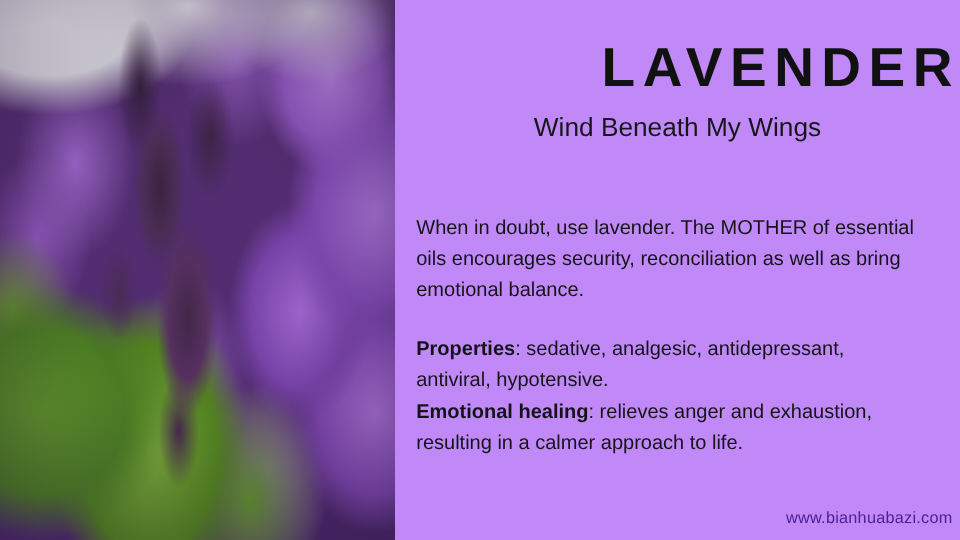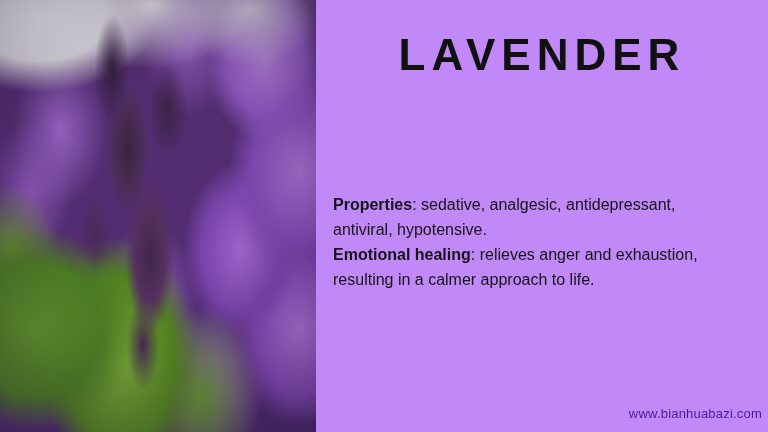--- a/index.html
+++ b/index.html
@@ -98,21 +98,21 @@
     position: relative;
     flex: 1 1 auto;
     height: 432px;
     background: #c089f7;
   }
   .title {
     position: absolute;
     left: 0;
     right: 0;
     top: 33px;
-    text-align: center;
+    text-align: right;
     font-size: 44px;
     font-weight: bold;
     letter-spacing: 6px;
     color: #111111;
     line-height: 1;
   }
   .subtitle {
     position: absolute;
     left: 0;
     right: 0;
@@ -161,22 +161,24 @@
     <div class="photo-layer foliage"></div>
     <div class="photo-layer spike"></div>
     <div class="photo-layer florets"></div>
     <div class="photo-layer photo-vignette"></div>
   </div>
 
   <div class="panel">
 
     <div class="title">LAVENDER</div>
 
+    <div class="subtitle">Wind Beneath My Wings</div>
 
     <div class="body-block">
+      <p class="para-intro">When in doubt, use lavender. The MOTHER of essential oils encourages security, reconciliation as well as bring emotional balance.</p>
       <p class="para-props">
         <span class="lbl">Properties</span><span>: sedative, analgesic, antidepressant, antiviral, hypotensive.</span><br>
         <span class="lbl">Emotional healing</span><span>: relieves anger and exhaustion, resulting in a calmer approach to life.</span>
       </p>
     </div>
 
     <div class="footer">www.bianhuabazi.com</div>
 
   </div>
 </div>

